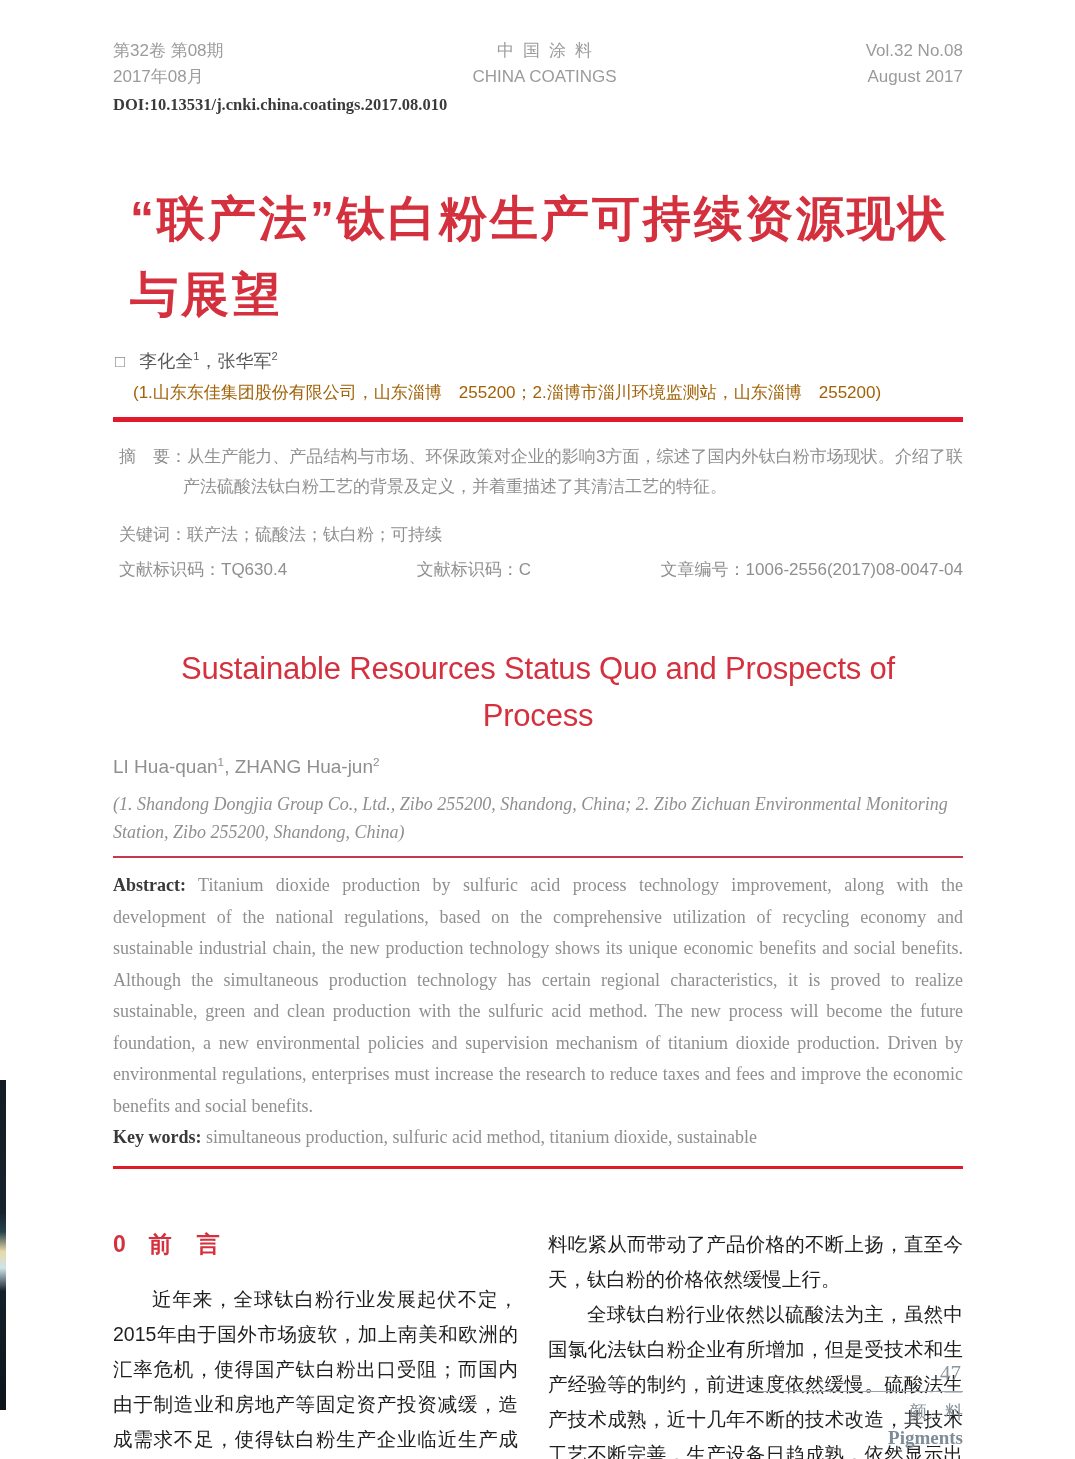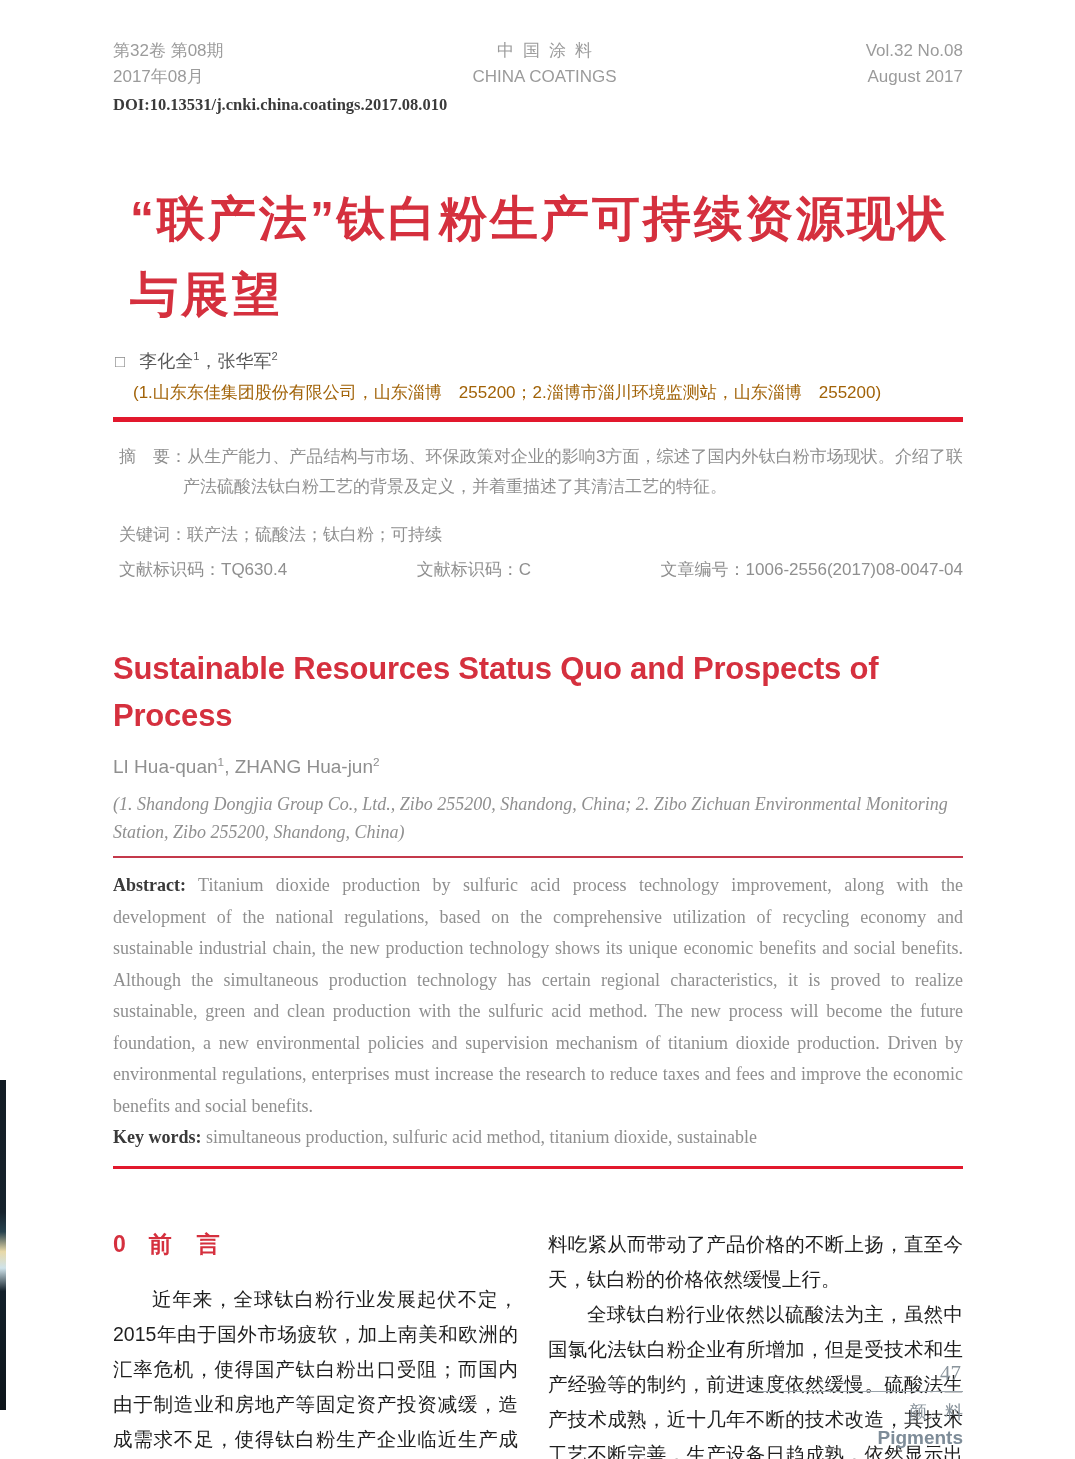--- a/index.html
+++ b/index.html
@@ -34,22 +34,22 @@
   .rule-thin  { margin-top:10px; height:2px; background:#c4394b; }
   .rule-mid   { margin-top:12px; height:3px; background:#e2182d; }
 
   
   .abs-cn { margin-top:20px; padding-left:6px; color:#8f8f8f; font-size:17px; line-height:30px; }
   .hangcn { padding-left:64px; text-indent:-64px; text-align:justify; }
   .kw-cn { margin-top:18px; }
   .clc-row { margin-top:5px; display:flex; justify-content:space-between; }
 
   
-  .title-en { margin-top:60px; color:#d5303e; font-weight:bold; font-size:31px;
-              line-height:47px; letter-spacing:-0.2px; }
+  .title-en { margin-top:60px; color:#d5303e; font-weight:normal; font-size:31px;
+              line-height:47px; letter-spacing:-0.2px;text-align:center; }
   .authors-en { margin-top:16px; font-size:19px; color:#8f8f8f; }
   .affil-en { margin-top:12px; font-family:"Liberation Serif","DejaVu Serif",serif;
               font-style:italic; font-size:18px; color:#8f8f8f; line-height:28px; }
 
   
   .abs-en { margin-top:12px; font-family:"Liberation Serif","DejaVu Serif",serif;
             font-size:18px; color:#8f8f8f; line-height:31.5px; text-align:justify; }
   .abs-en .lbl { font-weight:bold; color:#3a3a3a; }
   .kw-en { text-align:left; }
 
@@ -63,21 +63,21 @@
   .sec-head .num { margin-right:22px; }
   .indent { text-indent:2em; }
 
   
   .pfooter { position:absolute; right:112px; bottom:10px; width:206px; text-align:right;
              color:#8a949c; }
   .page-num { font-family:"Liberation Serif","DejaVu Serif",serif; font-size:21px;
               padding-bottom:5px; padding-right:2px; }
   .footer-rule { border-top:1.5px solid #9aa3aa; }
   .cat-cn { margin-top:8px; font-size:18px; }
-  .cat-en { margin-top:3px; font-family:Liberation Sans, sans-serif;
+  .cat-en { margin-top:3px; font-family:Liberation Serif, serif;
             font-weight:bold; font-size:19px; color:#7e8c98; }
 
   
   .scan-edge { position:absolute; left:0; top:1080px; width:6px; height:330px;
     background:linear-gradient(180deg,#131c24 0%,#16222c 40%,#27424e 46%,
       #e8d9a8 52%,#cfe3ea 57%,#13202a 64%,#0d141a 100%); }
 </style>
 </head>
 <body>
 

